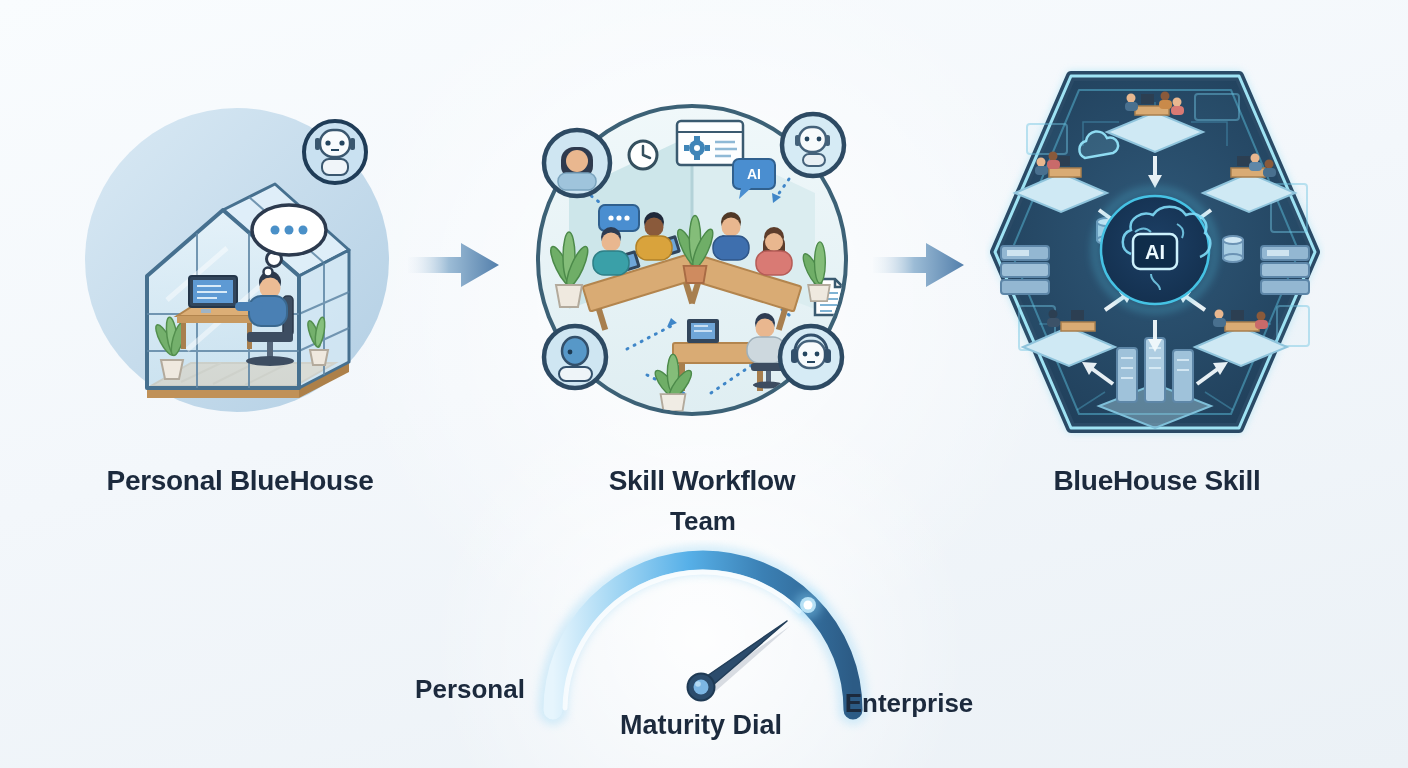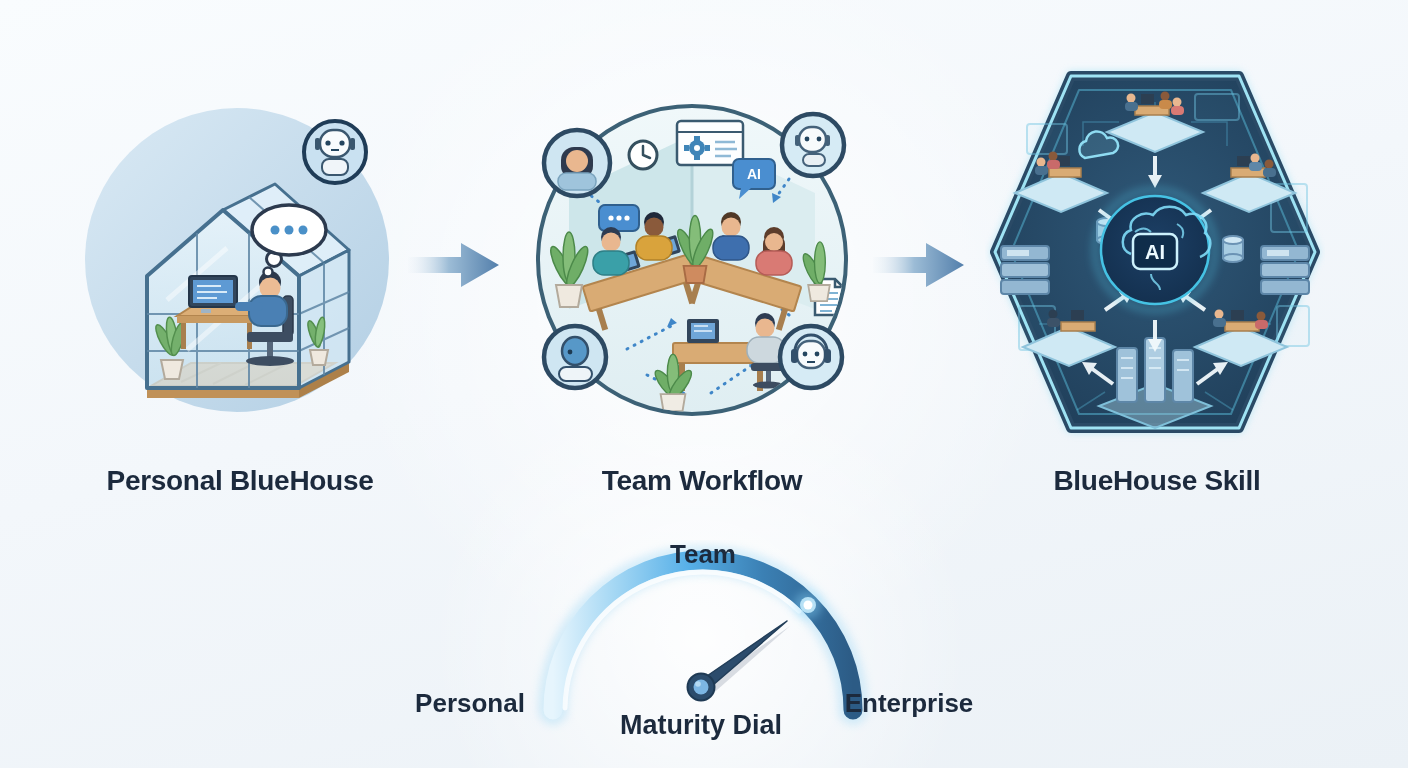--- a/index.html
+++ b/index.html
@@ -469,21 +469,21 @@
       <path d="M146,192 c-11,-4 -11,-20 0,-24 c-3,-11 11,-20 22,-15 c7,-11 26,-11 33,0 c13,-5 24,7 19,18 c9,7 6,20 -5,24" fill="none" stroke="#7fdcf7" stroke-width="2.5" opacity="0.9"></path>
       <path d="M150,170 q9,-7 16,0 M192,162 q9,5 5,14 M166,212 c0,9 9,9 9,16" fill="none" stroke="#7fdcf7" stroke-width="2" opacity="0.8"></path>
       <g>
         <rect x="148" y="172" width="44" height="35" rx="7" fill="rgba(13,42,70,0.85)" stroke="#cdf2fd" stroke-width="2.5"></rect>
         <text x="170" y="197" text-anchor="middle" font-size="20" font-weight="bold" fill="#ecfaff">AI</text>
       </g>
     </g>
   </svg>
 
   <div class="stage-label" style="left:240px;top:447px;">Personal BlueHouse</div>
-  <div class="stage-label" style="left:702px;top:447px;">Team Workflow</div>
+  <div class="stage-label" style="left:702px;top:447px;">Skill Workflow</div>
   <div class="stage-label" style="left:1157px;top:447px;">BlueHouse Skill</div>
 
   <svg style="left:520px;top:540px;" width="370" height="215" viewBox="0 0 370 215">
     <defs>
       <linearGradient id="gaArc" gradientUnits="userSpaceOnUse" x1="33" y1="170" x2="333" y2="170">
         <stop offset="0" stop-color="#e6f5fd"></stop>
         <stop offset="0.2" stop-color="#a6d8f4"></stop>
         <stop offset="0.45" stop-color="#57b0e8"></stop>
         <stop offset="0.7" stop-color="#3b80b4"></stop>
         <stop offset="1" stop-color="#2c5b85"></stop>
@@ -504,18 +504,18 @@
     </g>
     <g>
       <polygon points="189,157 182,148 270,86" fill="rgba(60,80,105,0.18)"></polygon>
       <polygon points="185.5,151.5 177.5,142.5 267,81" fill="#2c4c6c" stroke="#223e59" stroke-width="1.5" stroke-linejoin="round"></polygon>
       <circle cx="181" cy="147" r="13.5" fill="#2c4c6c" stroke="#1f3a54" stroke-width="2"></circle>
       <circle cx="181" cy="147" r="7.5" fill="#7cb6e4"></circle>
       <circle cx="178" cy="144" r="2.8" fill="#bfe0f6" opacity="0.85"></circle>
     </g>
   </svg>
 
-  <div class="gauge-side-label" style="left:703px;top:541px;">Team</div>
-  <div class="gauge-side-label" style="left:470px;top:690px;">Personal</div>
+  <div class="gauge-side-label" style="left:703px;top:508px;">Team</div>
+  <div class="gauge-side-label" style="left:470px;top:676px;">Personal</div>
   <div class="gauge-side-label" style="left:909px;top:690px;">Enterprise</div>
   <div class="gauge-title" style="left:701px;top:712px;text-align:center;">Maturity Dial</div>
 
 </div>
 
 </body></html>

